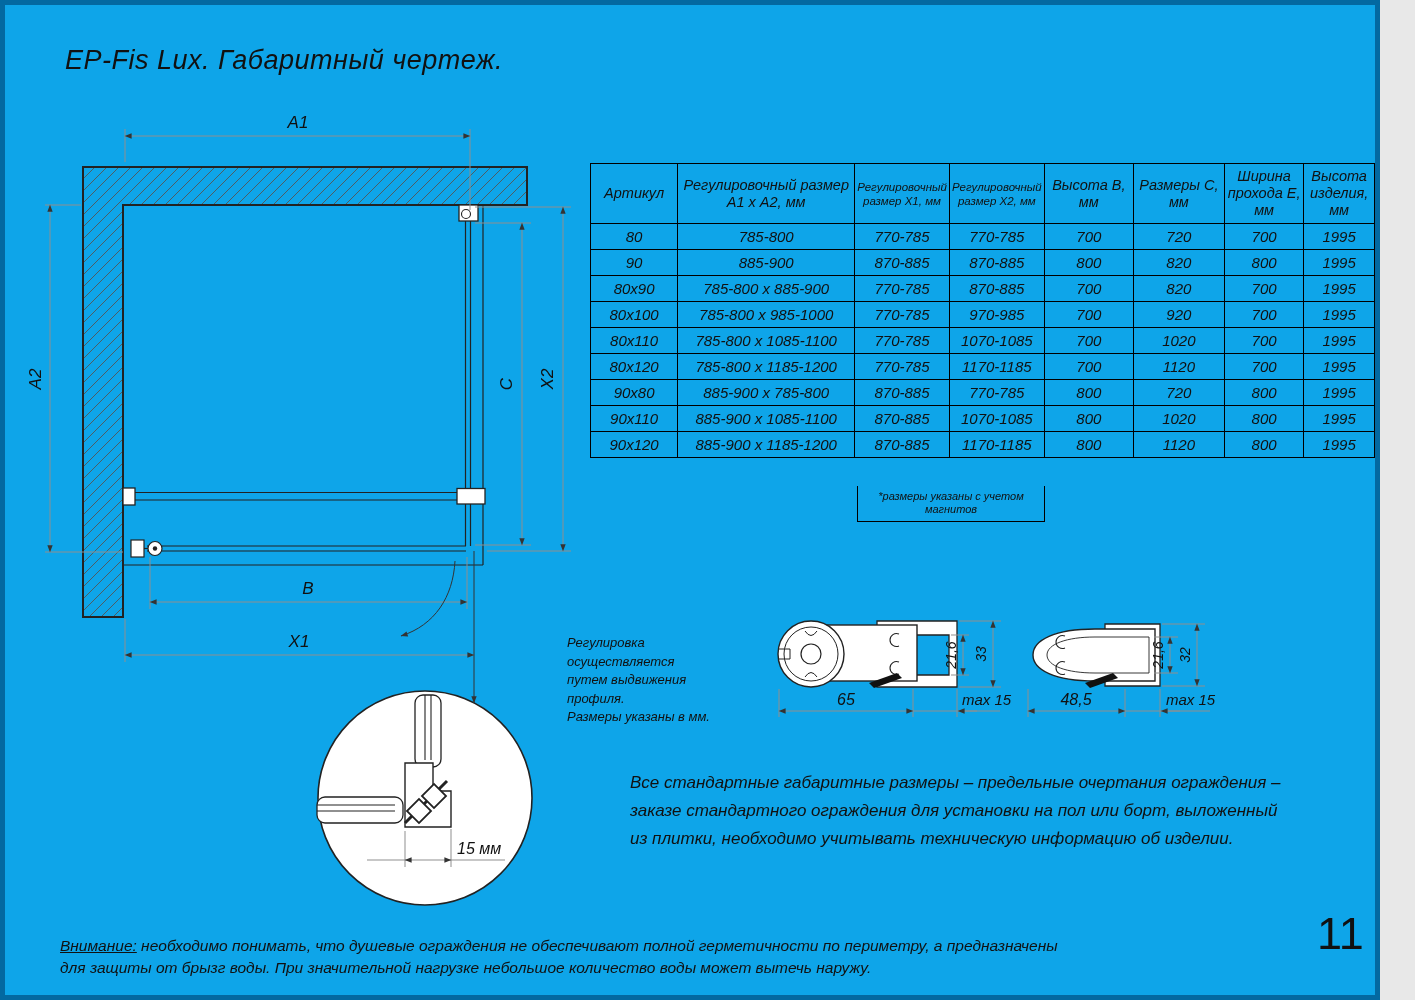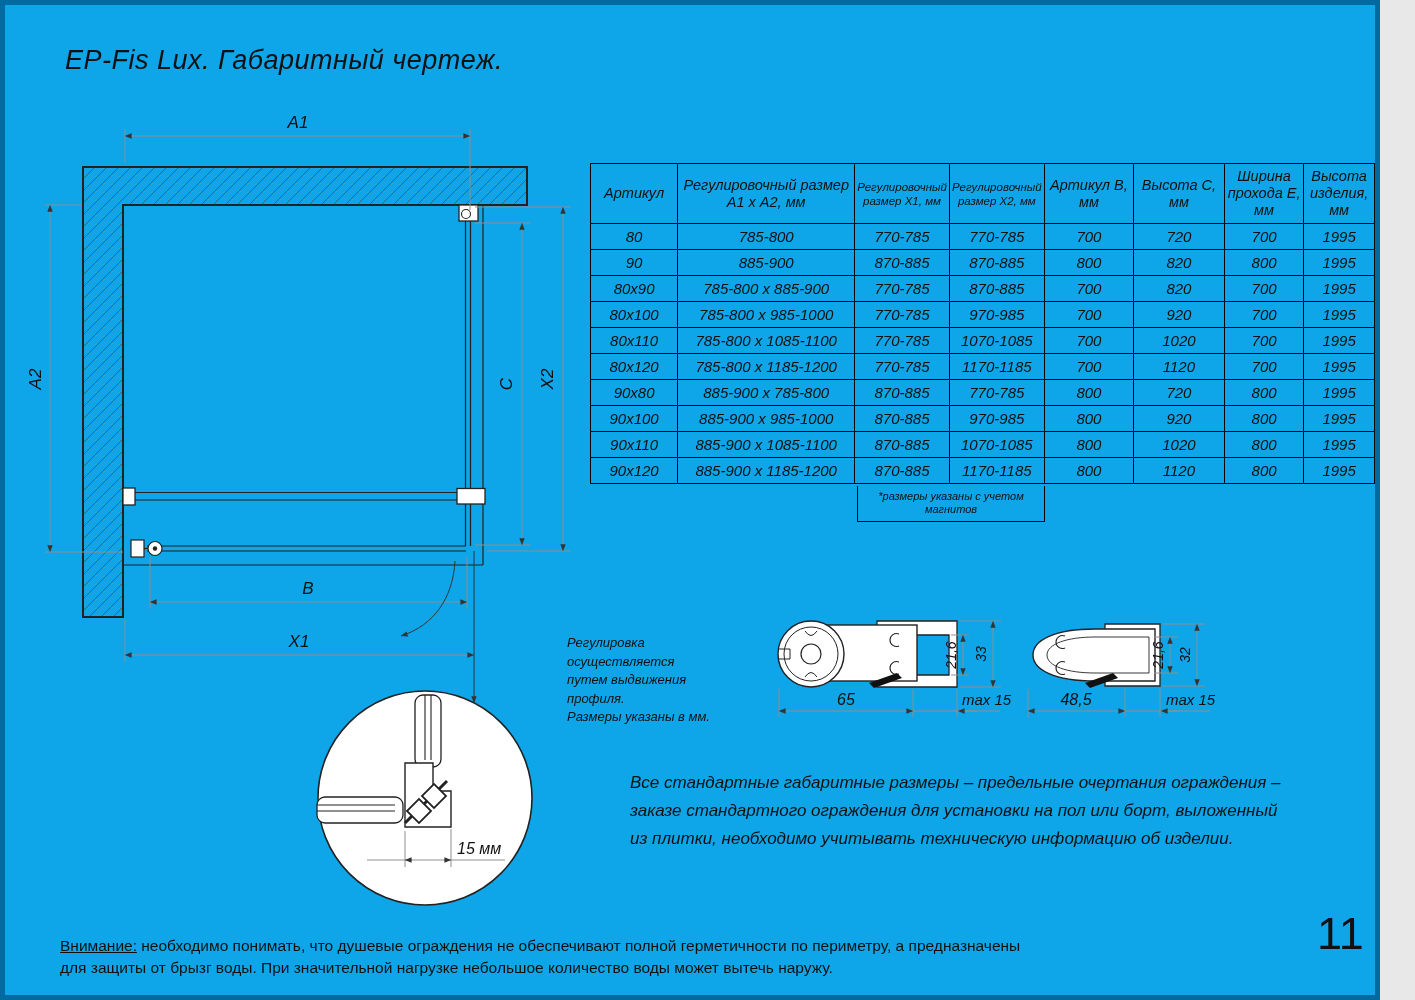--- a/index.html
+++ b/index.html
@@ -37,21 +37,21 @@
     position:absolute;left:562px;top:629px;width:178px;
     font-size:13px;line-height:18.5px;font-style:italic;color:#111;
   }
   
   .main-paragraph{
     position:absolute;left:580px;top:764px;width:790px;
     font-size:17px;line-height:28px;font-style:italic;color:#111;margin-left:45px;
   }
   .warning-note{
     position:absolute;left:55px;top:930px;width:1040px;
-    font-size:15.5px;line-height:22px;color:#111;
+    font-size:15.5px;line-height:22px;font-style:italic;color:#111;
   }
   .warning-label{text-decoration:underline;}
   .page-number{
     position:absolute;left:1312px;top:903px;font-size:45px;color:#111;font-style:normal;
   }
 </style>
 </head>
 <body>
 
 <div class="page">
@@ -174,22 +174,22 @@
         <col style="width:92px">
         <col style="width:80px">
         <col style="width:71px">
     </colgroup>
     <thead>
       <tr>
         <th>Артикул</th>
         <th>Регулировочный размер А1 х А2, мм</th>
         <th class="small">Регулировочный размер Х1, мм</th>
         <th class="small">Регулировочный размер Х2, мм</th>
-        <th>Артикул В, мм</th>
-        <th>Высота С, мм</th>
+        <th>Высота В, мм</th>
+        <th>Размеры С, мм</th>
         <th>Ширина прохода Е, мм</th>
         <th>Высота изделия, мм</th>
       </tr>
     </thead>
     <tbody>
         <tr>
           <td>80</td>
           <td>785-800</td>
           <td>770-785</td>
           <td>770-785</td>
@@ -248,30 +248,20 @@
           <td>700</td>
           <td>1995</td>
         </tr>
         <tr>
           <td>90х80</td>
           <td>885-900 х 785-800</td>
           <td>870-885</td>
           <td>770-785</td>
           <td>800</td>
           <td>720</td>
-          <td>800</td>
-          <td>1995</td>
-        </tr>
-        <tr>
-          <td>90х100</td>
-          <td>885-900 х 985-1000</td>
-          <td>870-885</td>
-          <td>970-985</td>
-          <td>800</td>
-          <td>920</td>
           <td>800</td>
           <td>1995</td>
         </tr>
         <tr>
           <td>90х110</td>
           <td>885-900 х 1085-1100</td>
           <td>870-885</td>
           <td>1070-1085</td>
           <td>800</td>
           <td>1020</td>

